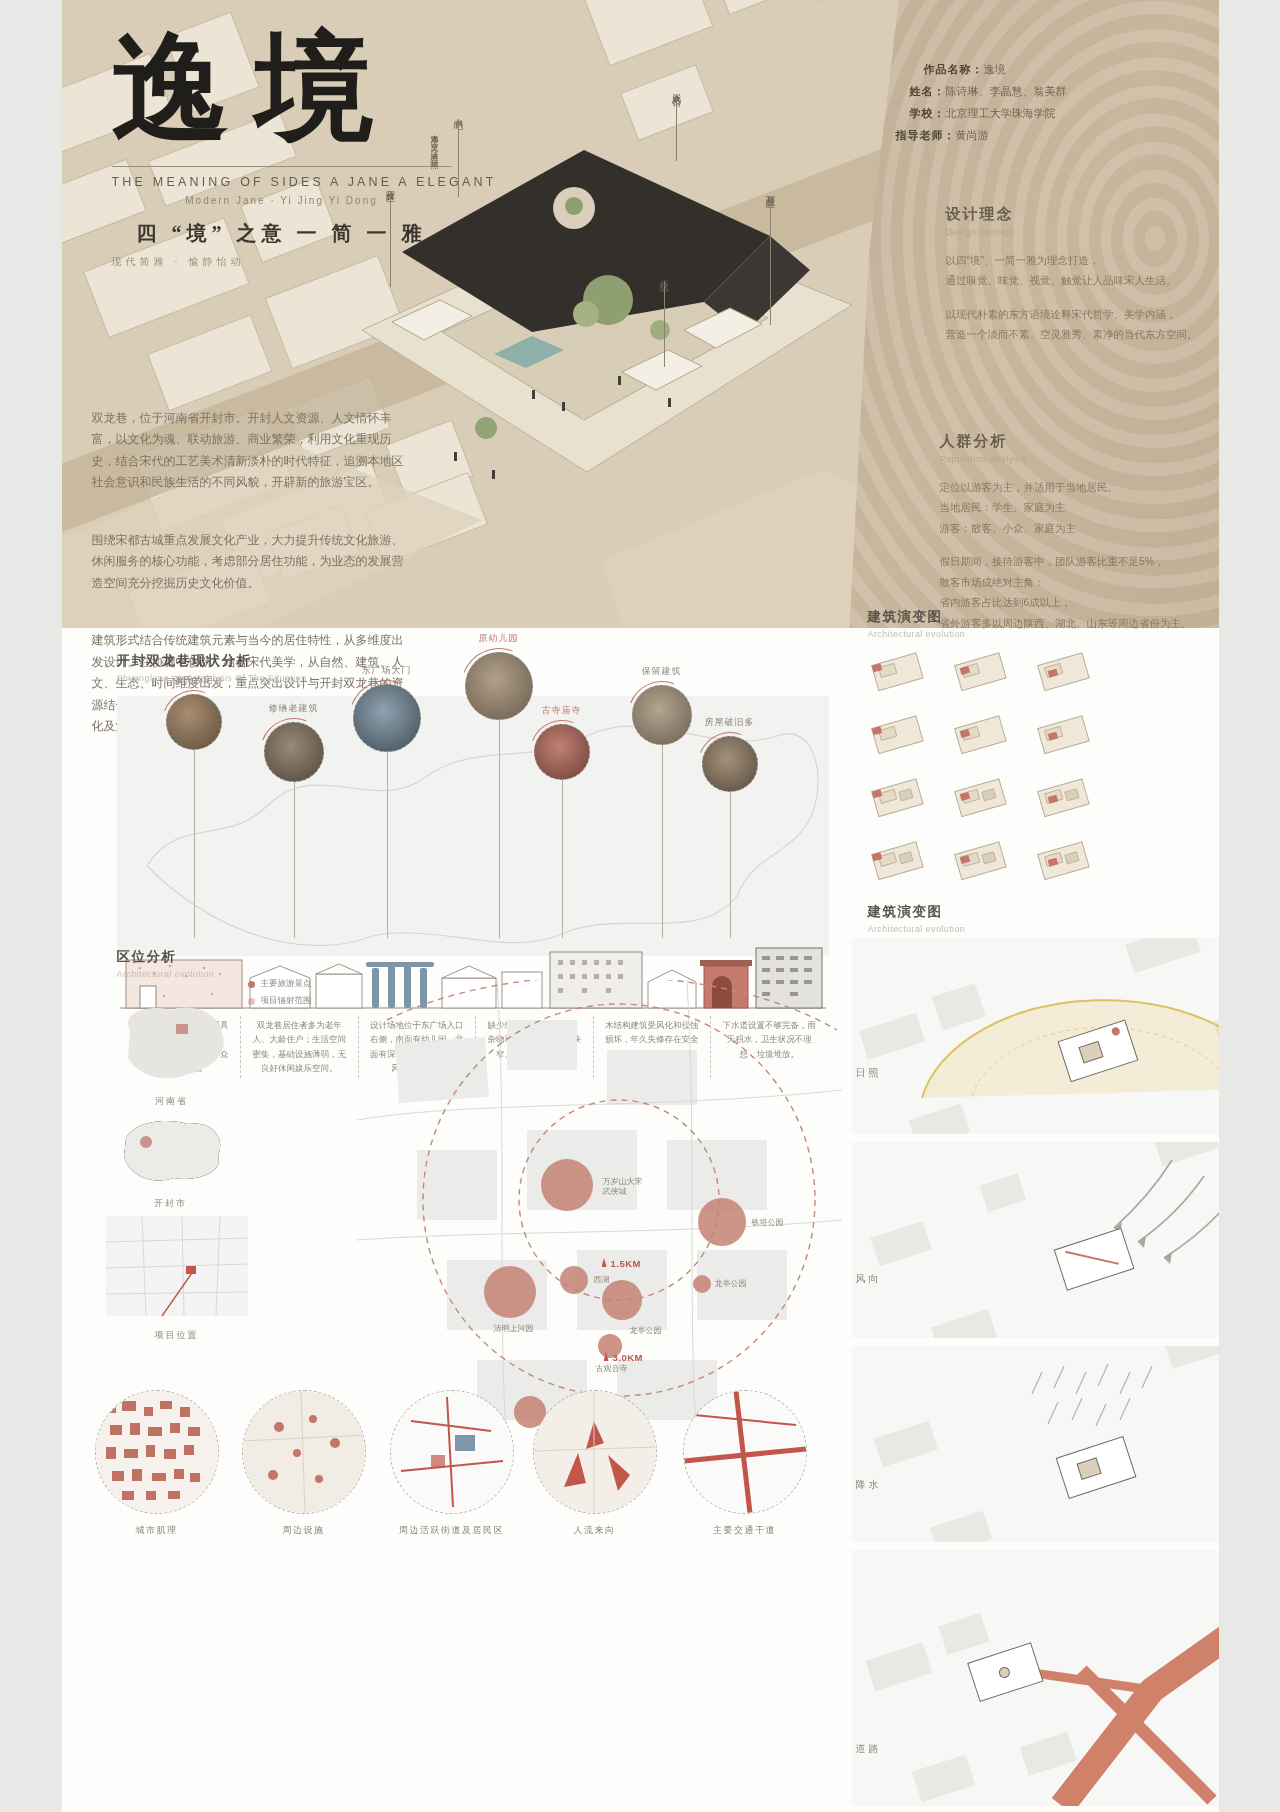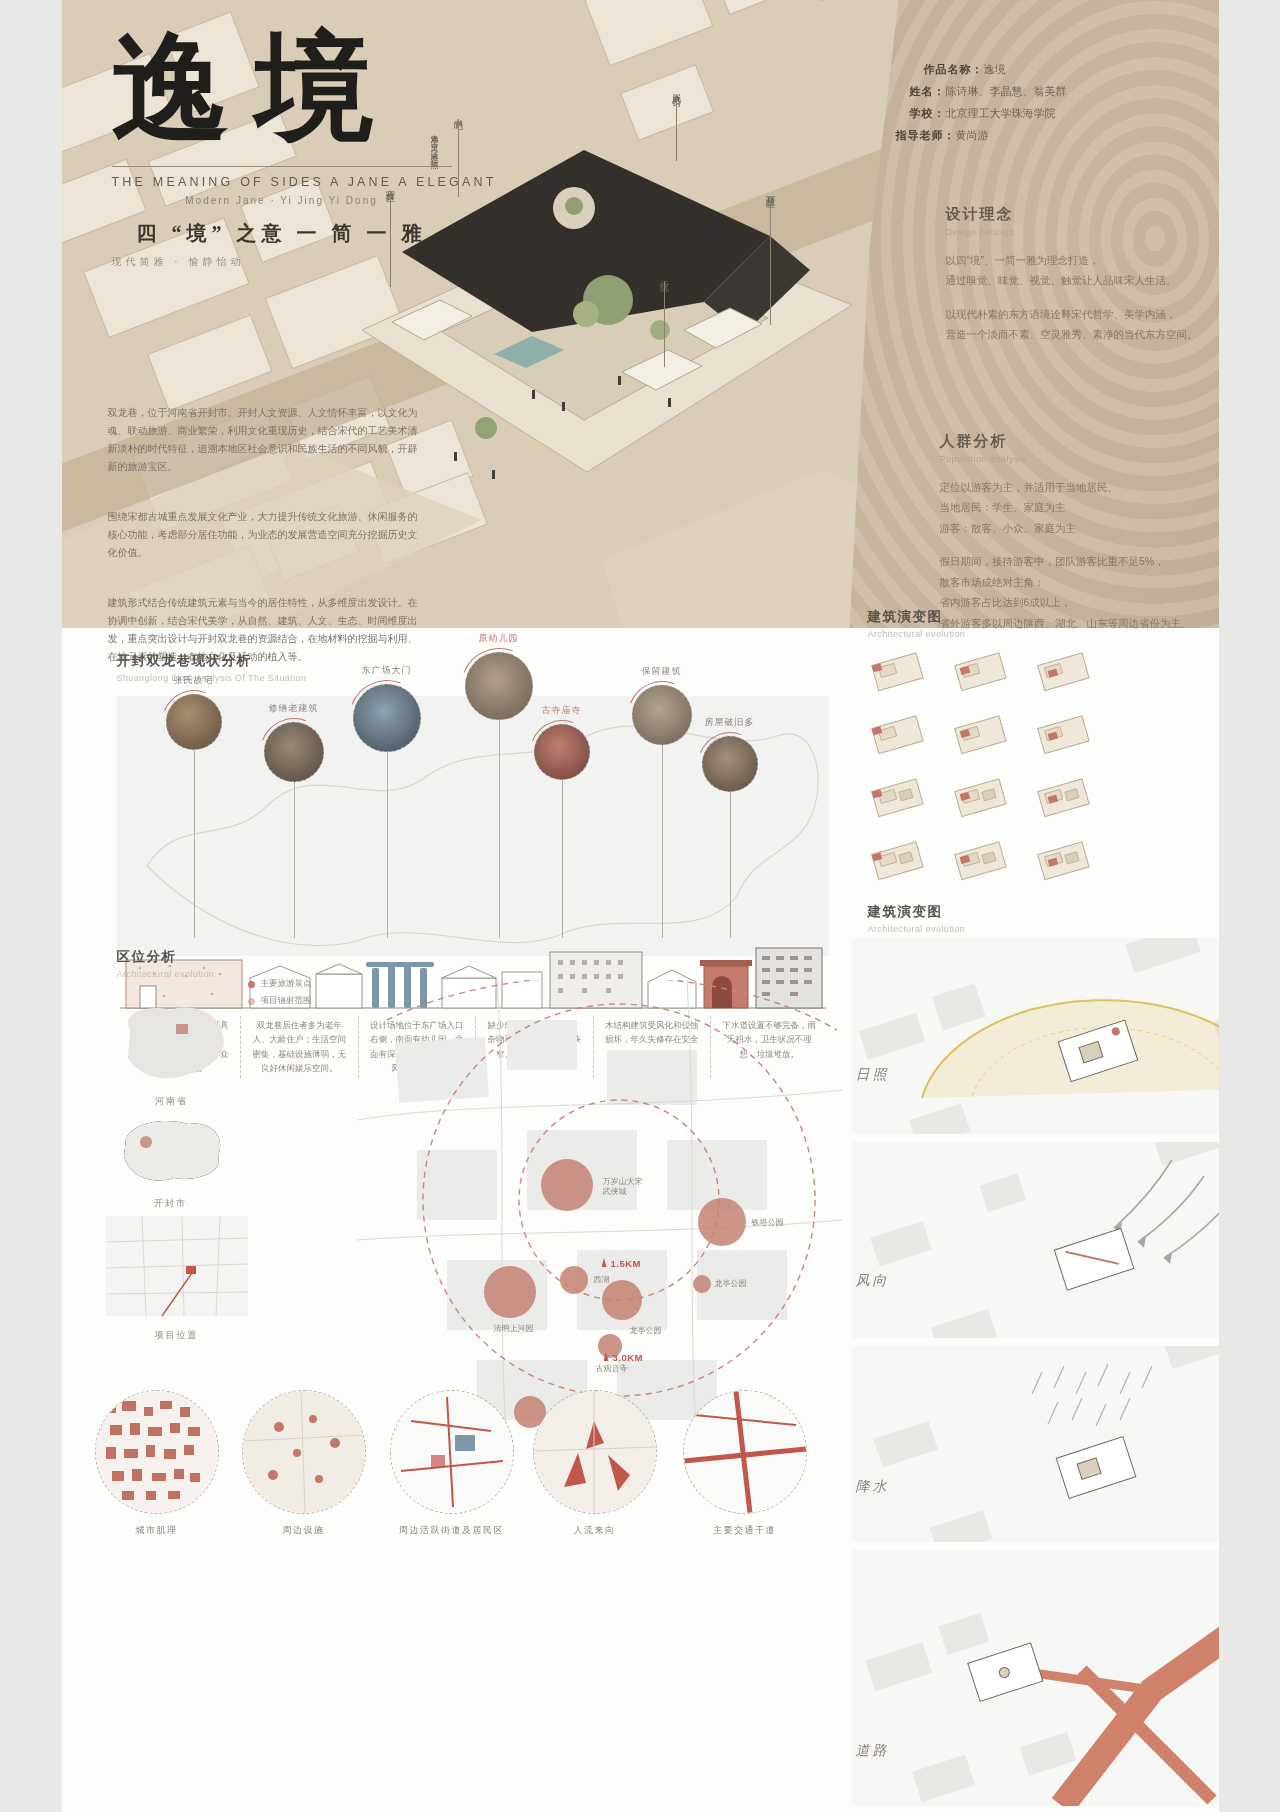--- a/index.html
+++ b/index.html
@@ -26,22 +26,22 @@
   .tagline{margin-top:14px;font-family:"Liberation Serif","DejaVu Serif",serif;font-size:20px;
            letter-spacing:5px;color:#3c372e;font-weight:bold;text-align:center;white-space:nowrap;}
   .tagline2{margin-top:8px;font-size:10px;letter-spacing:4px;color:#998f7b;text-align:left;}
   .info-block{position:absolute;left:862px;top:58px;font-size:11px;line-height:2.0;color:#6e6452;}
   .info-row .lbl{color:#4e4536;font-weight:bold;letter-spacing:1px;}
   .panel-title{font-size:15px;letter-spacing:2px;color:#675d4c;font-weight:bold;}
   .panel-sub{font-size:9px;color:#b1a58c;margin-top:3px;letter-spacing:.5px;}
   .panel-text{margin-top:13px;font-size:10.5px;line-height:1.95;color:#83785f;white-space:pre-line;}
   .concept{position:absolute;left:884px;top:205px;width:380px;}
   .population{position:absolute;left:878px;top:432px;width:390px;}
-  .intro{position:absolute;left:30px;top:386px;width:312px;font-size:10px;line-height:1.8;
-         color:#7b7263;white-space:pre-line;margin-left:16px;}
+  .intro{position:absolute;left:30px;top:386px;width:312px;font-size:12px;line-height:1.8;
+         color:#7b7263;white-space:pre-line;}
   .intro p{margin:0 0 14px 0;}
   .callout{position:absolute;display:flex;flex-direction:column;align-items:center;}
   .callout .txt{writing-mode:vertical-rl;font-size:9px;color:#60594a;letter-spacing:2px;}
   .callout .line{width:1px;background:#8b8272;margin-top:3px;}
   
   .sec-head{position:absolute;}
   .sec-head .t{font-size:13.5px;font-weight:bold;color:#57524a;letter-spacing:1.5px;}
   .sec-head .s{font-size:9px;color:#c2beb4;margin-top:3px;letter-spacing:.4px;}
   
   .situ-panel{position:absolute;left:55px;top:696px;width:712px;height:260px;background:#f2f2f0;}
@@ -73,21 +73,21 @@
   .bcircle{position:absolute;width:124px;height:124px;border-radius:50%;border:1px dashed #b5b1a8;
            box-sizing:border-box;overflow:hidden;}
   .bcircle svg{display:block;}
   .bcap{position:absolute;font-size:9px;color:#8a8274;letter-spacing:1.5px;white-space:nowrap;
         transform:translateX(-50%);}
   
   .evo-grid{position:absolute;left:798px;top:640px;width:250px;height:252px;display:grid;
             grid-template-columns:repeat(3,1fr);grid-auto-rows:63px;}
   .evo-cell{position:relative;}
   .env-card{position:absolute;left:790px;width:490px;background:#f7f7f5;}
-  .env-label{position:absolute;font-size:14px;color:#8a8274;letter-spacing:3px;font-style:italic;}
+  .env-label{position:absolute;font-size:10px;color:#8a8274;letter-spacing:3px;}
 </style>
 </head>
 <body>
 
 <div class="board">
 
   <div class="hero">
     <svg class="city" width="1280" height="628" viewBox="0 0 1280 628">
       <g fill="#ece5d5" stroke="#c6baa2" stroke-width="1">
         <g transform="rotate(-21 200 150)">

